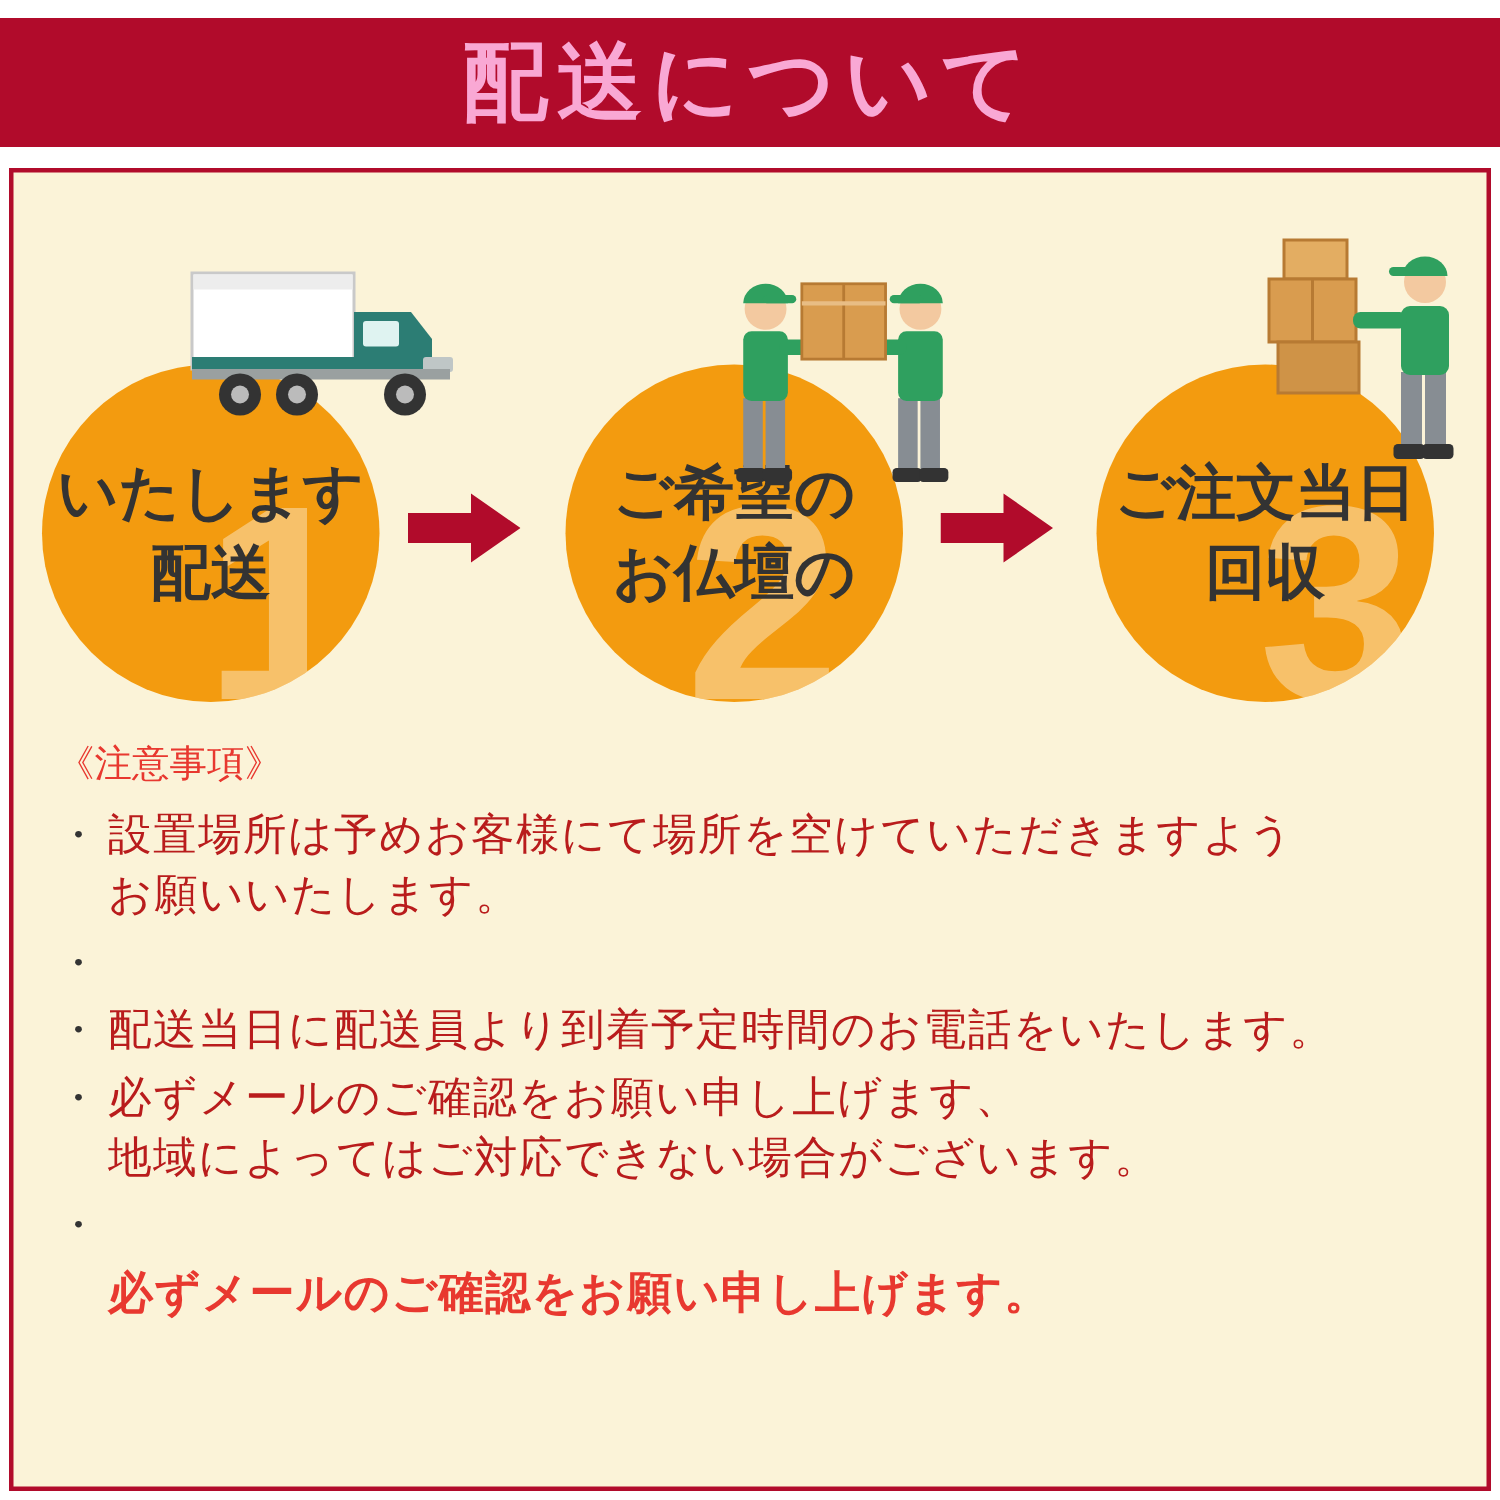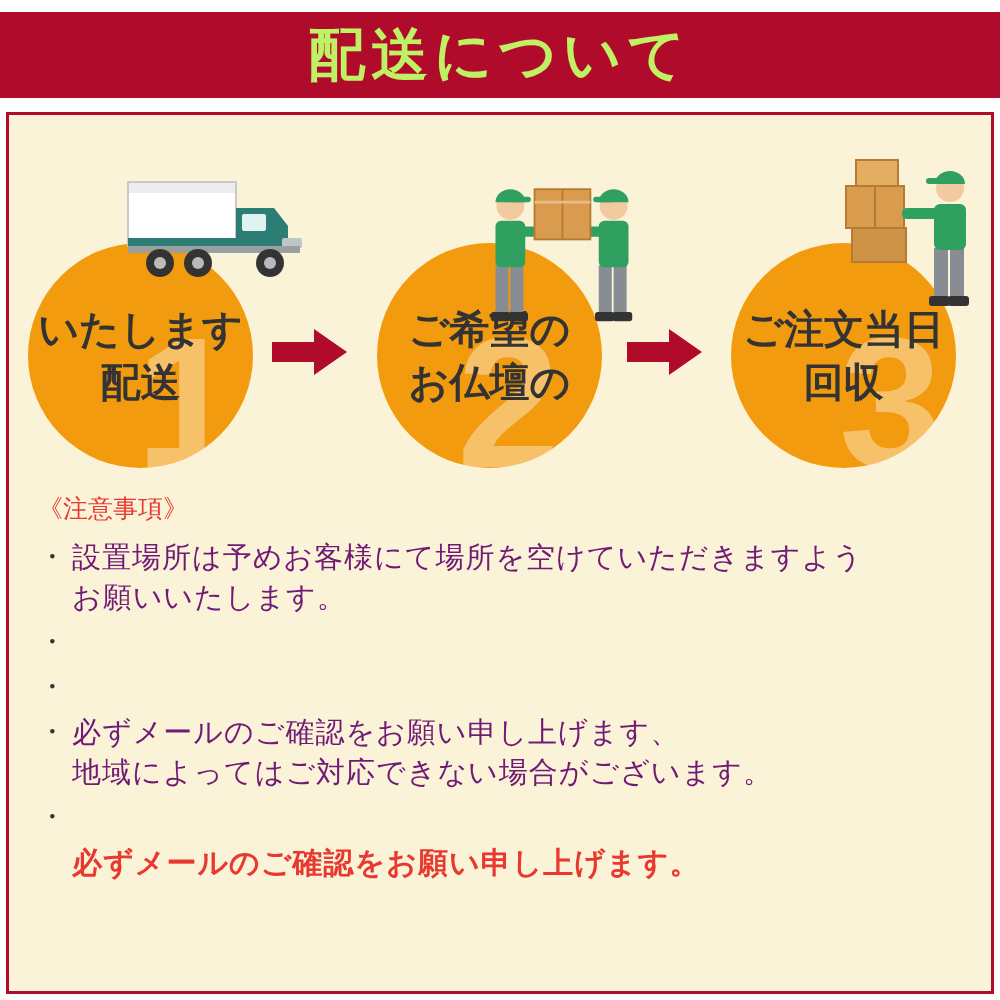--- a/index.html
+++ b/index.html
@@ -16,21 +16,21 @@
   }
   
   .banner {
     position: absolute;
     top: 12px; left: 0; right: 0;
     height: 86px;
     background: #b10b2b;
     display: flex; align-items: center; justify-content: center;
   }
   .banner-title {
-    color: #bef264;
+    color: #f9a8d4;
     font-size: 57px;
     font-weight: 700;
     letter-spacing: 6px;
     text-align: center;
   }
   
   .panel {
     position: absolute;
     top: 112px; left: 6px; right: 6px; bottom: 6px;
     background: #fbf3d8;
@@ -105,21 +105,21 @@
   .note-bullet {
     width: 34px;
     flex: 0 0 34px;
     font-size: 28px;
     line-height: 40px;
     color: #333333;
   }
   .note-text {
     font-size: 29px;
     line-height: 40px;
-    color: #701a75;
+    color: #b91c1c;
     letter-spacing: 1px;
     white-space: pre-line;
     font-family: Liberation Serif, serif;
   }
   .note-warning {
     margin-left: 34px;
     margin-top: 2px;
     font-size: 30px;
     line-height: 42px;
     font-weight: 600;
@@ -240,20 +240,21 @@
     <div class="note-item">
       <span class="note-bullet">・</span>
       <span class="note-text">設置場所は予めお客様にて場所を空けていただきますよう
 お願いいたします。</span>
     </div>
     <div class="note-item">
       <span class="note-bullet">・</span>
     </div>
     <div class="note-item">
       <span class="note-bullet">・</span>
+      <span class="note-text">配送当日に配送員より到着予定時間のお電話をいたします。</span>
     </div>
     <div class="note-item">
       <span class="note-bullet">・</span>
       <span class="note-text">必ずメールのご確認をお願い申し上げます、
 地域によってはご対応できない場合がございます。</span>
     </div>
     <div class="note-item">
       <span class="note-bullet">・</span>
     </div>
 

